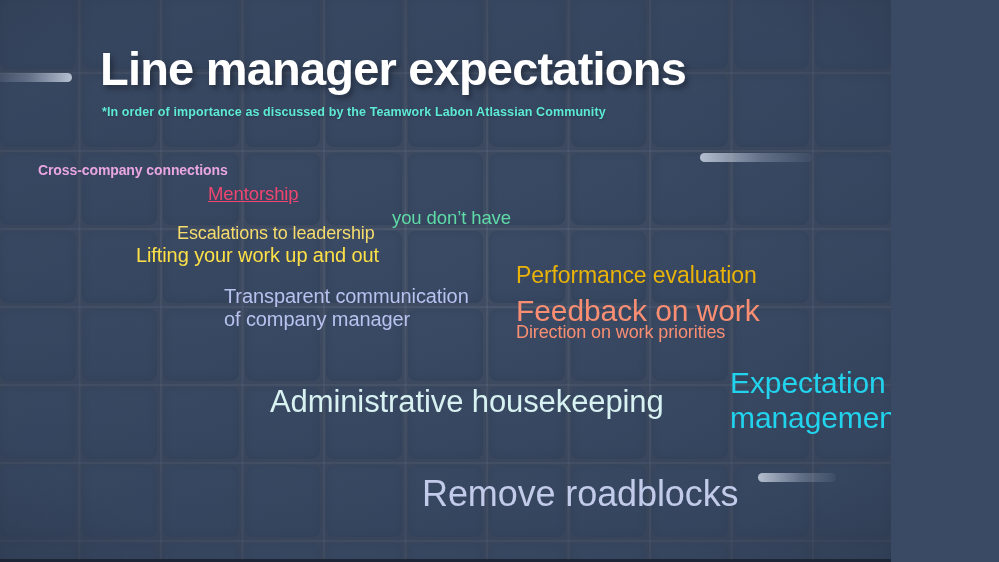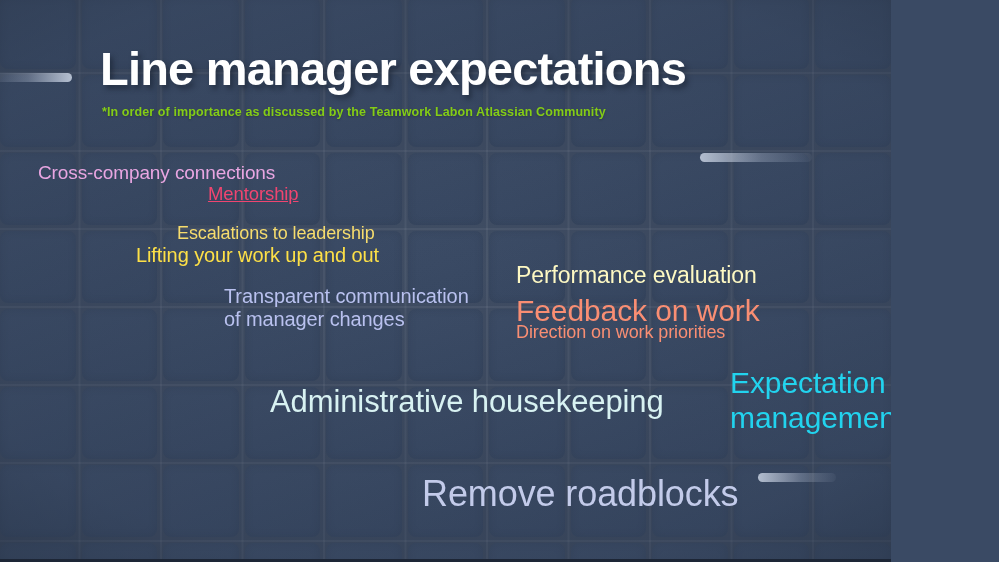--- a/index.html
+++ b/index.html
@@ -92,42 +92,42 @@
     font-weight: 700;
     letter-spacing: -0.8px;
     color: #ffffff;
     line-height: 1.05;
     text-shadow: 3px 4px 5px rgba(20,28,42,0.50);
   }
   .subtitle {
     margin: 12px 0 0 2px;
     font-size: 12.5px;
     font-weight: 700;
-    color: #84cc16;
+    color: #5eead4;
     letter-spacing: 0.1px;
     text-shadow: 0 1px 2px rgba(20,28,42,0.35);
   }
 
   
   .cloud { position: absolute; inset: 0; }
   .cloud .item {
     position: absolute;
     margin: 0;
     white-space: pre;
     line-height: 1.16;
     letter-spacing: -0.1px;
   }
 
-  #w-cross  { left: 38px;  top: 162px; font-size: 19px; font-weight: 400; color: #e9a6e2; }
+  #w-cross  { left: 38px;  top: 162px; font-size: 14px; font-weight: 700; color: #e9a6e2; }
   #w-mentor { left: 208px; top: 183px; font-size: 18.5px; font-weight: 500; color: #f04570; text-decoration: underline; }
   #w-fill   { left: 392px; top: 186px; font-size: 18.5px; font-weight: 500; color: #5fdba7; }
   #w-escal  { left: 164px; top: 223px; font-size: 18px;   font-weight: 500; color: #f6dc6d; margin-left: 13px; }
   #w-lift   { left: 136px; top: 244px; font-size: 20px;   font-weight: 500; color: #fde047; }
   #w-trans  { left: 224px; top: 285px; font-size: 20px;   font-weight: 400; color: #b9c1ef; }
-  #w-perf   { left: 516px; top: 262px; font-size: 23px;   font-weight: 400; color: #fef9c3; text-align: right; }
+  #w-perf   { left: 516px; top: 262px; font-size: 23px;   font-weight: 400; color: #eab308; text-align: right; }
   #w-feed   { left: 516px; top: 294px; font-size: 30px;   font-weight: 400; color: #f98e73; }
   #w-direct { left: 516px; top: 322px; font-size: 18px;   font-weight: 400; color: #f98e73; }
   #w-admin  { left: 270px; top: 384px; font-size: 31px;   font-weight: 400; color: #d8f2f2; }
   #w-expect { left: 730px; top: 366px; font-size: 30px;   font-weight: 400; color: #22d3ee; }
   #w-remove { left: 422px; top: 473px; font-size: 36px;   font-weight: 400; color: #c3cbea; }
 </style>
 </head>
 <body>
 
 <div id="slide">
@@ -246,24 +246,24 @@
   <div class="pill fade-left" id="pill-bottom"></div>
 
   <div class="header">
     <h1 class="title">Line manager expectations</h1>
     <p class="subtitle">*In order of importance as discussed by the Teamwork Labon Atlassian Community</p>
   </div>
 
   <div class="cloud">
     <p class="item" id="w-cross">Cross-company connections</p>
     <p class="item" id="w-mentor">Mentorship</p>
-    <p class="item" id="w-fill"><br></p>
+    <p class="item" id="w-fill"><br><span>you don’t have</span></p>
     <p class="item" id="w-escal">Escalations to leadership</p>
     <p class="item" id="w-lift">Lifting your work up and out</p>
-    <p class="item" id="w-trans"><span>Transparent communication</span><br><span>of manager changes</span></p>
+    <p class="item" id="w-trans"><span>Transparent communication</span><br><span>of company manager</span></p>
     <p class="item" id="w-perf">Performance evaluation</p>
     <p class="item" id="w-feed">Feedback on work</p>
     <p class="item" id="w-direct">Direction on work priorities</p>
     <p class="item" id="w-expect"><span>Expectation</span><br><span>management</span></p>
     <p class="item" id="w-admin">Administrative housekeeping</p>
     <p class="item" id="w-remove">Remove roadblocks</p>
   </div>
 
 </div>
 

